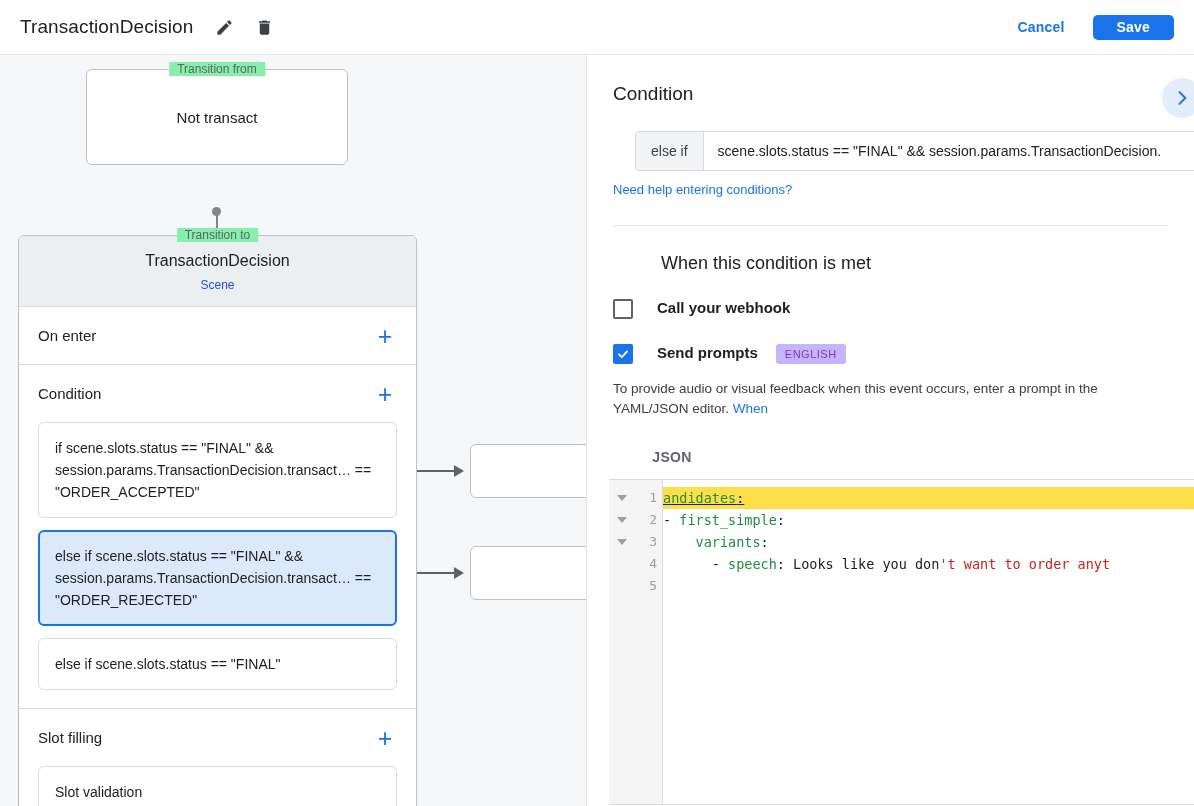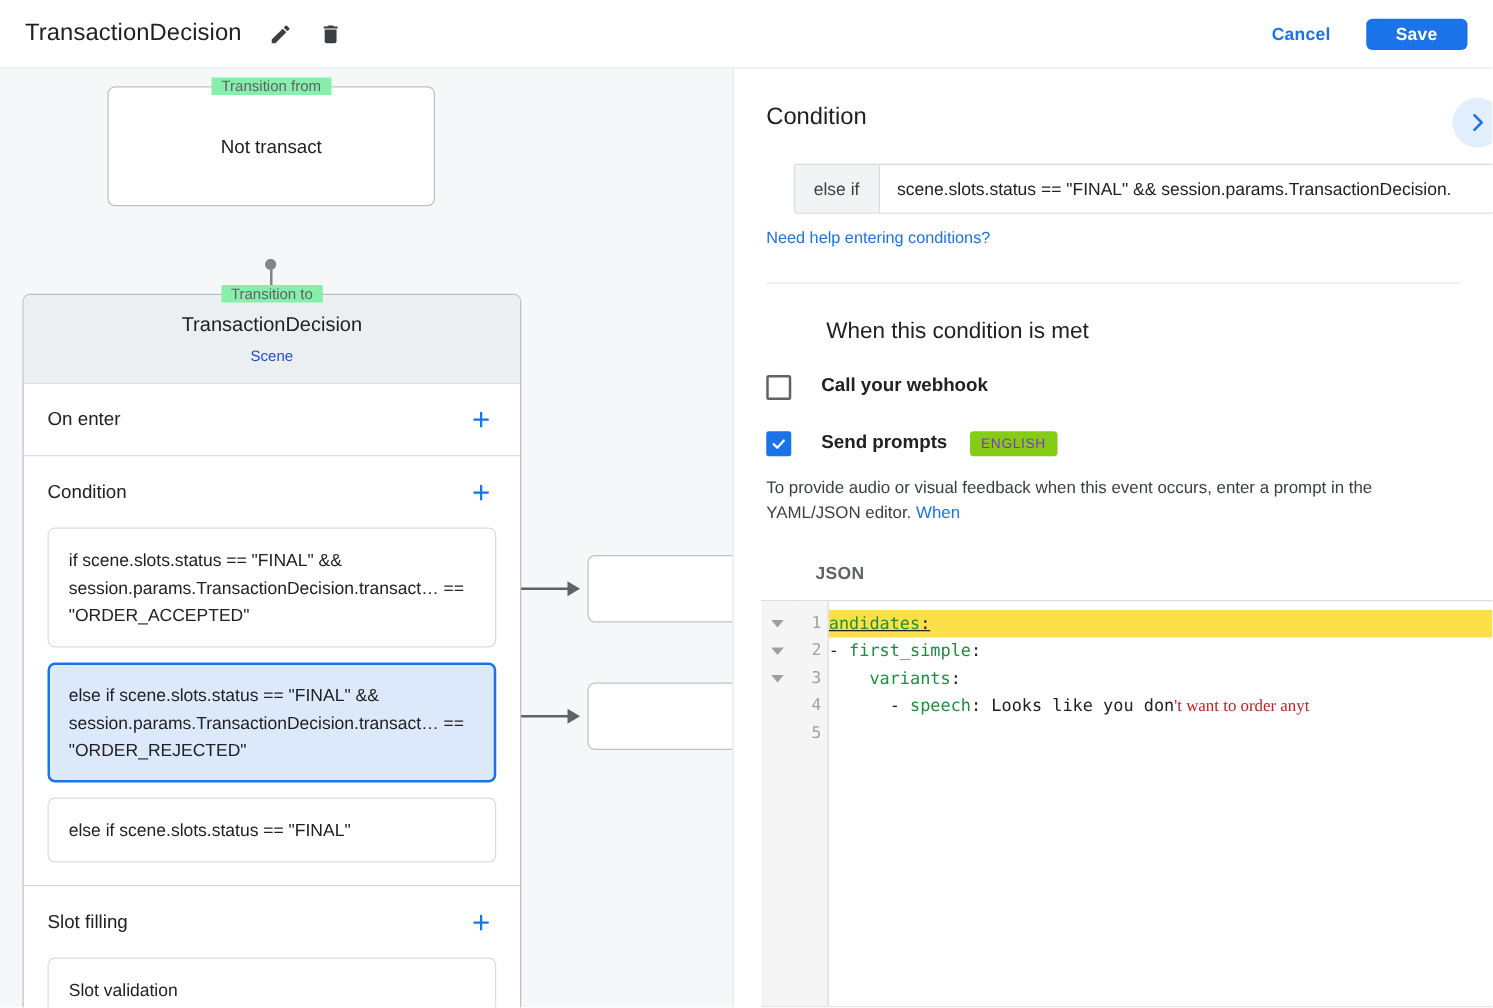--- a/index.html
+++ b/index.html
@@ -175,21 +175,21 @@
   .checkbox {
     width: 20px; height: 20px; border: 2px solid #5f6368; border-radius: 2px;
     background: #fff; cursor: pointer; flex: none;
   }
   .checkbox.checked {
     background: #1a73e8; border-color: #1a73e8;
     display: flex; align-items: center; justify-content: center;
   }
   .check-label { font-size: 15px; font-weight: bold; color: #202124; margin-left: 24px; }
   .badge {
-    margin-left: 18px; background: #84cc16; color: #8430ce;
+    margin-left: 18px; background: #c4b5fd; color: #8430ce;
     font-size: 11px; letter-spacing: .5px; padding: 4px 9px; border-radius: 3px;
   }
   .help-text {
     margin-top: 15px; font-size: 13.5px; color: #3c4043; line-height: 20px;
     max-width: 548px;
   }
   .help-text a { color: #1a73e8; text-decoration: none; cursor: pointer; }
 
   
   .tabs { display: flex; margin-top: 19px; }
@@ -231,21 +231,21 @@
   .code {
     flex: 1; padding-top: 7px; overflow: hidden; position: relative;
   }
   .code-line {
     height: 22px; line-height: 22px; font-size: 13.5px; white-space: pre;
     font-family: "DejaVu Sans Mono", monospace; color: #202124;
   }
   .code-line.hl { background: #fde047; text-decoration: underline; }
   .tok-key { color: #1e8e3e; }
   .tok-punct { color: #202124; }
-  .tok-str { color: #c5221f; font-family: Liberation Serif, serif; }
+  .tok-str { color: #c5221f; }
   .tok-plain { color: #202124; }
 </style>
 </head>
 <body>
 
 <div id="root">
 
   <div class="topbar">
     <div class="doc-title">TransactionDecision</div>
 

